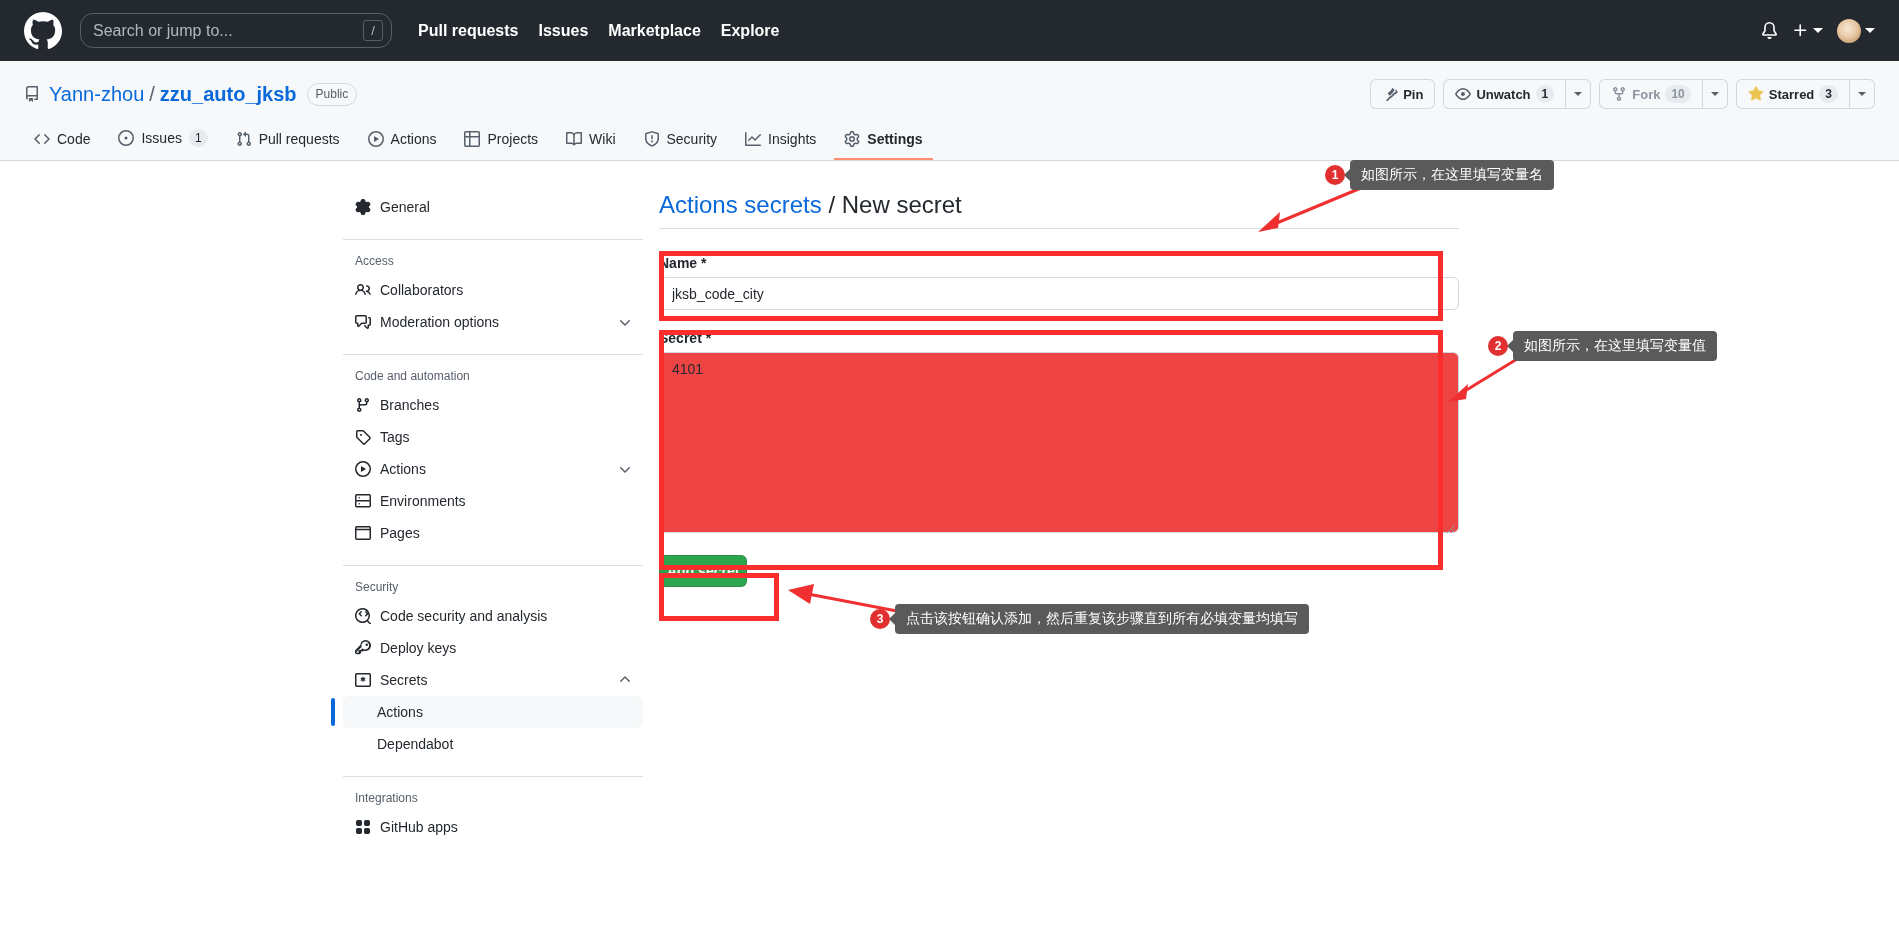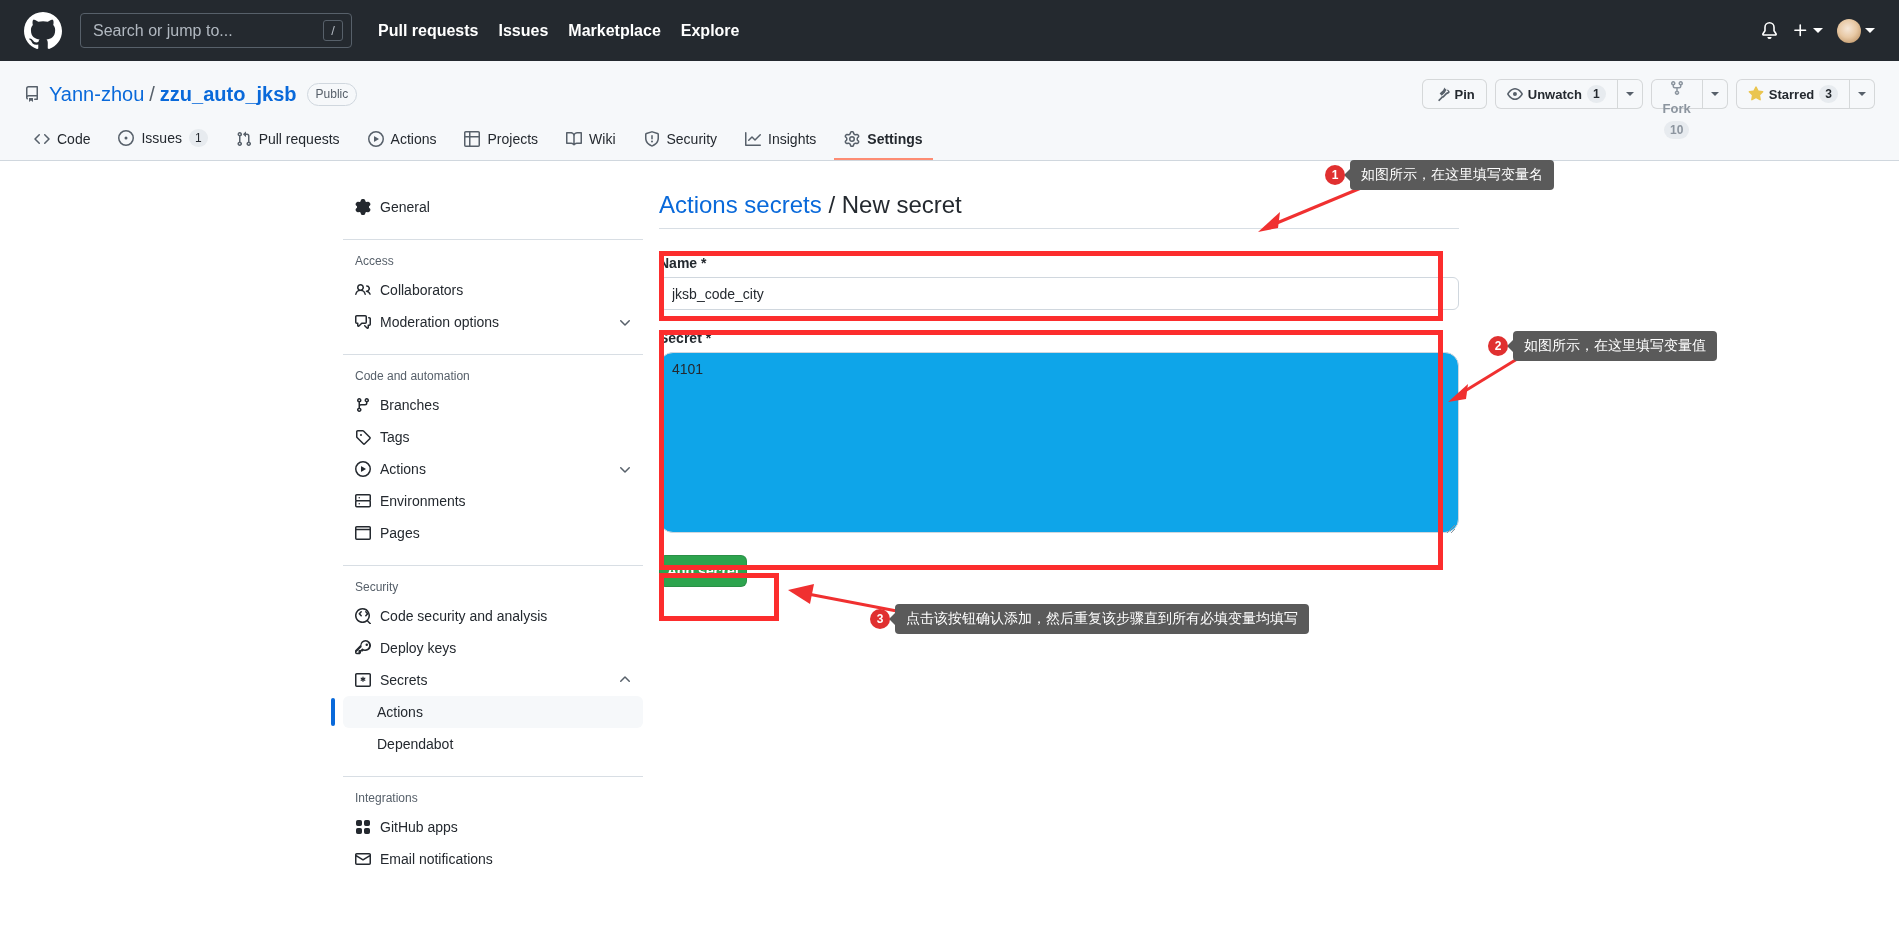--- a/index.html
+++ b/index.html
@@ -16,23 +16,23 @@
     height: 61px;
     background: #24292f;
     display: flex;
     align-items: center;
     padding: 0 24px;
     gap: 0;
   }
   .gh-logo { width: 38px; height: 38px; flex: 0 0 auto; margin-right: 18px; }
   .gh-logo svg { display:block; fill:#ffffff; }
   .search-box {
-    width: 272px; height: 35px;
+    width: 312px; height: 35px;
     border: 1px solid #57606a;
-    border-radius: 4px;
+    border-radius: 13px;
     display: flex; align-items: center;
     padding: 0 8px 0 12px;
     background: transparent;
   }
   .search-box .ph { color: #b1b8c0; font-size: 16px; flex: 1; }
   .slash-key {
     border: 1px solid #57606a; border-radius: 3px;
     color: #b1b8c0; font-size: 13px;
     width: 20px; height: 21px;
     display: flex; align-items: center; justify-content: center;
@@ -83,21 +83,21 @@
     display: flex; align-items: center; gap: 8px;
   }
   .btn {
     height: 30px; border: 1px solid rgba(27,31,36,0.15);
     border-radius: 6px; background: #f6f8fa;
     display: flex; align-items: center; gap: 5px;
     padding: 0 11px; font-size: 13px; color: #24292f;
     font-weight: bold; white-space: nowrap; cursor: pointer;
   }
   .btn svg { fill: #57606a; display:block; }
-  .btn.disabled { color: #8c959f; flex-direction: column; }
+  .btn.disabled { color: #8c959f; }
   .btn.disabled svg { fill: #8c959f; }
   .counter {
     background: rgba(175,184,193,0.2);
     border-radius: 2em; font-size: 12px; color: #24292f;
     padding: 0 6px; line-height: 18px; font-weight: bold;
   }
   .btn.disabled .counter { color: #8c959f; }
   .btn-group { display: flex; }
   .btn-group .btn:first-child { border-top-right-radius: 0; border-bottom-right-radius: 0; border-right: none; }
   .btn-group .btn:last-child { border-top-left-radius: 0; border-bottom-left-radius: 0; padding: 0 8px; }
@@ -167,23 +167,23 @@
   .field-label { font-size: 14px; font-weight: bold; color: #24292f; margin-bottom: 6px; }
   .text-input {
     width: 100%; height: 33px;
     border: 1px solid #d0d7de; border-radius: 6px;
     padding: 5px 12px; font-size: 14px; color: #24292f;
     background: #ffffff;
     font-family: "Liberation Sans", sans-serif;
   }
   .textarea {
     width: 100%; height: 181px;
-    border: 1px solid #d0d7de; border-radius: 14px;
+    border: 1px solid #d0d7de; border-radius: 6px;
     padding: 8px 12px; font-size: 14px; color: #24292f;
-    background: #0ea5e9; resize: none; overflow: hidden;
+    background: #ef4444; resize: none; overflow: hidden;
     font-family: "Liberation Sans", sans-serif;
     position: relative;
   }
   .ta-wrap { position: relative; }
   .resize-grip {
     position: absolute; right: 3px; bottom: 3px;
     width: 12px; height: 12px; pointer-events: none;
   }
   .btn-primary {
     background: #2da44e; border: 1px solid rgba(27,31,36,0.15);
@@ -550,28 +550,20 @@
     <div class="side-group">
       <div class="side-heading">Integrations</div>
       <a class="side-item" href="#">
         <span>
             <svg width="16" height="16" viewBox="0 0 16 16">
               <path d="M1 2.75A1.75 1.75 0 0 1 2.75 1h2.5A1.75 1.75 0 0 1 7 2.75v2.5A1.75 1.75 0 0 1 5.25 7h-2.5A1.75 1.75 0 0 1 1 5.25Zm8 0A1.75 1.75 0 0 1 10.75 1h2.5A1.75 1.75 0 0 1 15 2.75v2.5A1.75 1.75 0 0 1 13.25 7h-2.5A1.75 1.75 0 0 1 9 5.25Zm-8 8A1.75 1.75 0 0 1 2.75 9h2.5A1.75 1.75 0 0 1 7 10.75v2.5A1.75 1.75 0 0 1 5.25 15h-2.5A1.75 1.75 0 0 1 1 13.25Zm8 0A1.75 1.75 0 0 1 10.75 9h2.5A1.75 1.75 0 0 1 15 10.75v2.5A1.75 1.75 0 0 1 13.25 15h-2.5A1.75 1.75 0 0 1 9 13.25Z"></path>
             </svg>
           </span>
         <span>GitHub apps</span>
       </a>
-      <a class="side-item" href="#">
-        <span>
-            <svg width="16" height="16" viewBox="0 0 16 16">
-              <path d="M1.75 2h12.5c.966 0 1.75.784 1.75 1.75v8.5A1.75 1.75 0 0 1 14.25 14H1.75A1.75 1.75 0 0 1 0 12.25v-8.5C0 2.784.784 2 1.75 2ZM1.5 12.251c0 .138.112.25.25.25h12.5a.25.25 0 0 0 .25-.25V5.809L8.38 9.397a.75.75 0 0 1-.76 0L1.5 5.809Zm13-8.181v-.32a.25.25 0 0 0-.25-.25H1.75a.25.25 0 0 0-.25.25v.32L8 7.88Z"></path>
-            </svg>
-          </span>
-        <span>Email notifications</span>
-      </a>
     </div>
   </aside>
 
   <main class="main">
     <h2 class="main-title">
       <a href="#">Actions secrets</a><span class="sl"> / </span><span class="sl">New secret</span>
     </h2>
     <div class="title-rule"></div>
 
     <div style="height:12px"></div>

